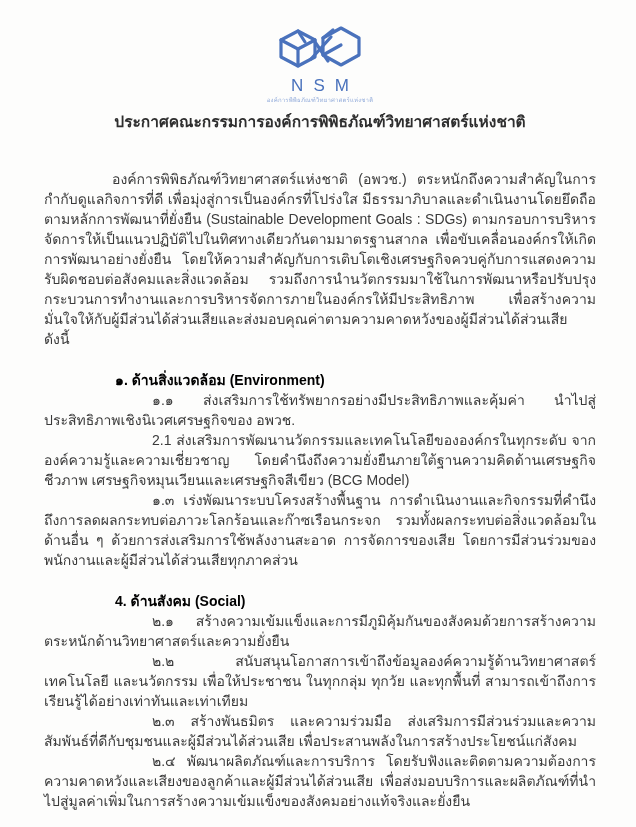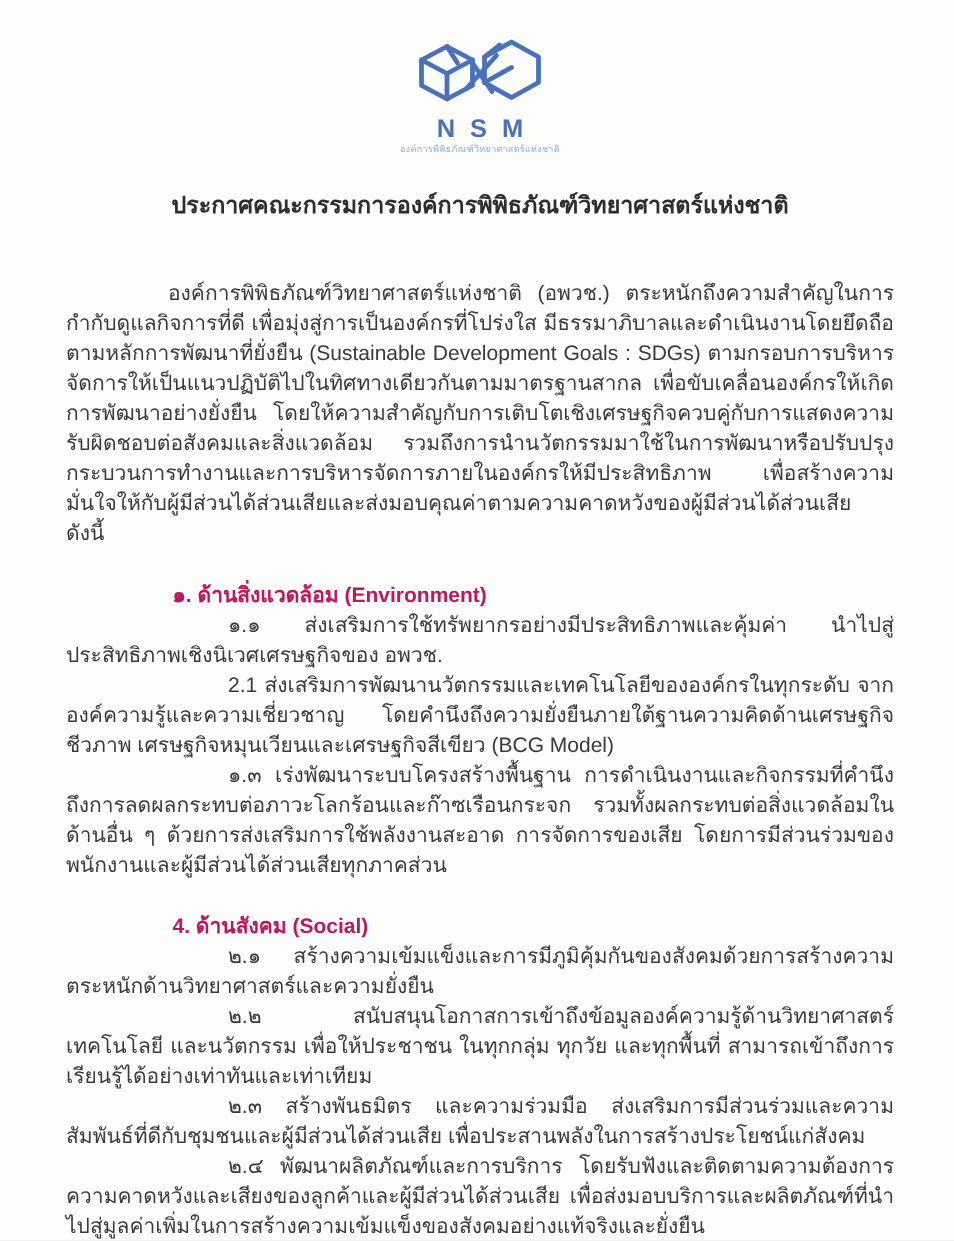--- a/index.html
+++ b/index.html
@@ -13,56 +13,56 @@
     color: #3a3a3a;
     overflow: hidden;
     box-sizing: border-box;
     padding: 26px 40px 0 44px;
   }
   
   .logo-block { text-align: center; line-height: 1; }
   .logo-mark { display: block; margin: 0 auto; }
   .logo-acronym {
     color: #4a72bc;
-    font-weight: bold;
+    font-weight: normal;
     font-size: 17px;
     letter-spacing: 10px;
     text-indent: 10px;
     margin-top: 3px;
   }
   .logo-org {
     color: #8fa9d9;
     font-size: 6px;
     letter-spacing: 0.2px;
     margin-top: 3px;
   }
   
   .doc-title {
     text-align: center;
     font-weight: bold;
     font-size: 15.5px;
     line-height: 22px;
     color: #2e2e2e;
-    margin-top: 24px;
+    margin-top: 8px;
   }
   
   .para {
     font-size: 14px;
     line-height: 20px;
     text-align: justify;
     margin: 0;
   }
   .intro { margin-top: 36px; text-indent: 68px; }
   .section { margin-top: 21px; }
   .section-heading {
     font-weight: bold;
     font-size: 14px;
     line-height: 20px;
     margin: 0 0 0 71px;
-    color: #be185d;
+    color: #000000;
   }
   .item { text-indent: 108px; }
 </style>
 </head>
 <body>
 
 <div class="page">
 
   <div class="logo-block">
     <svg class="logo-mark" width="88" height="48" viewBox="0 0 88 48" fill="none" stroke="#4a72bc" stroke-width="3.2" stroke-linejoin="round" stroke-linecap="round">

